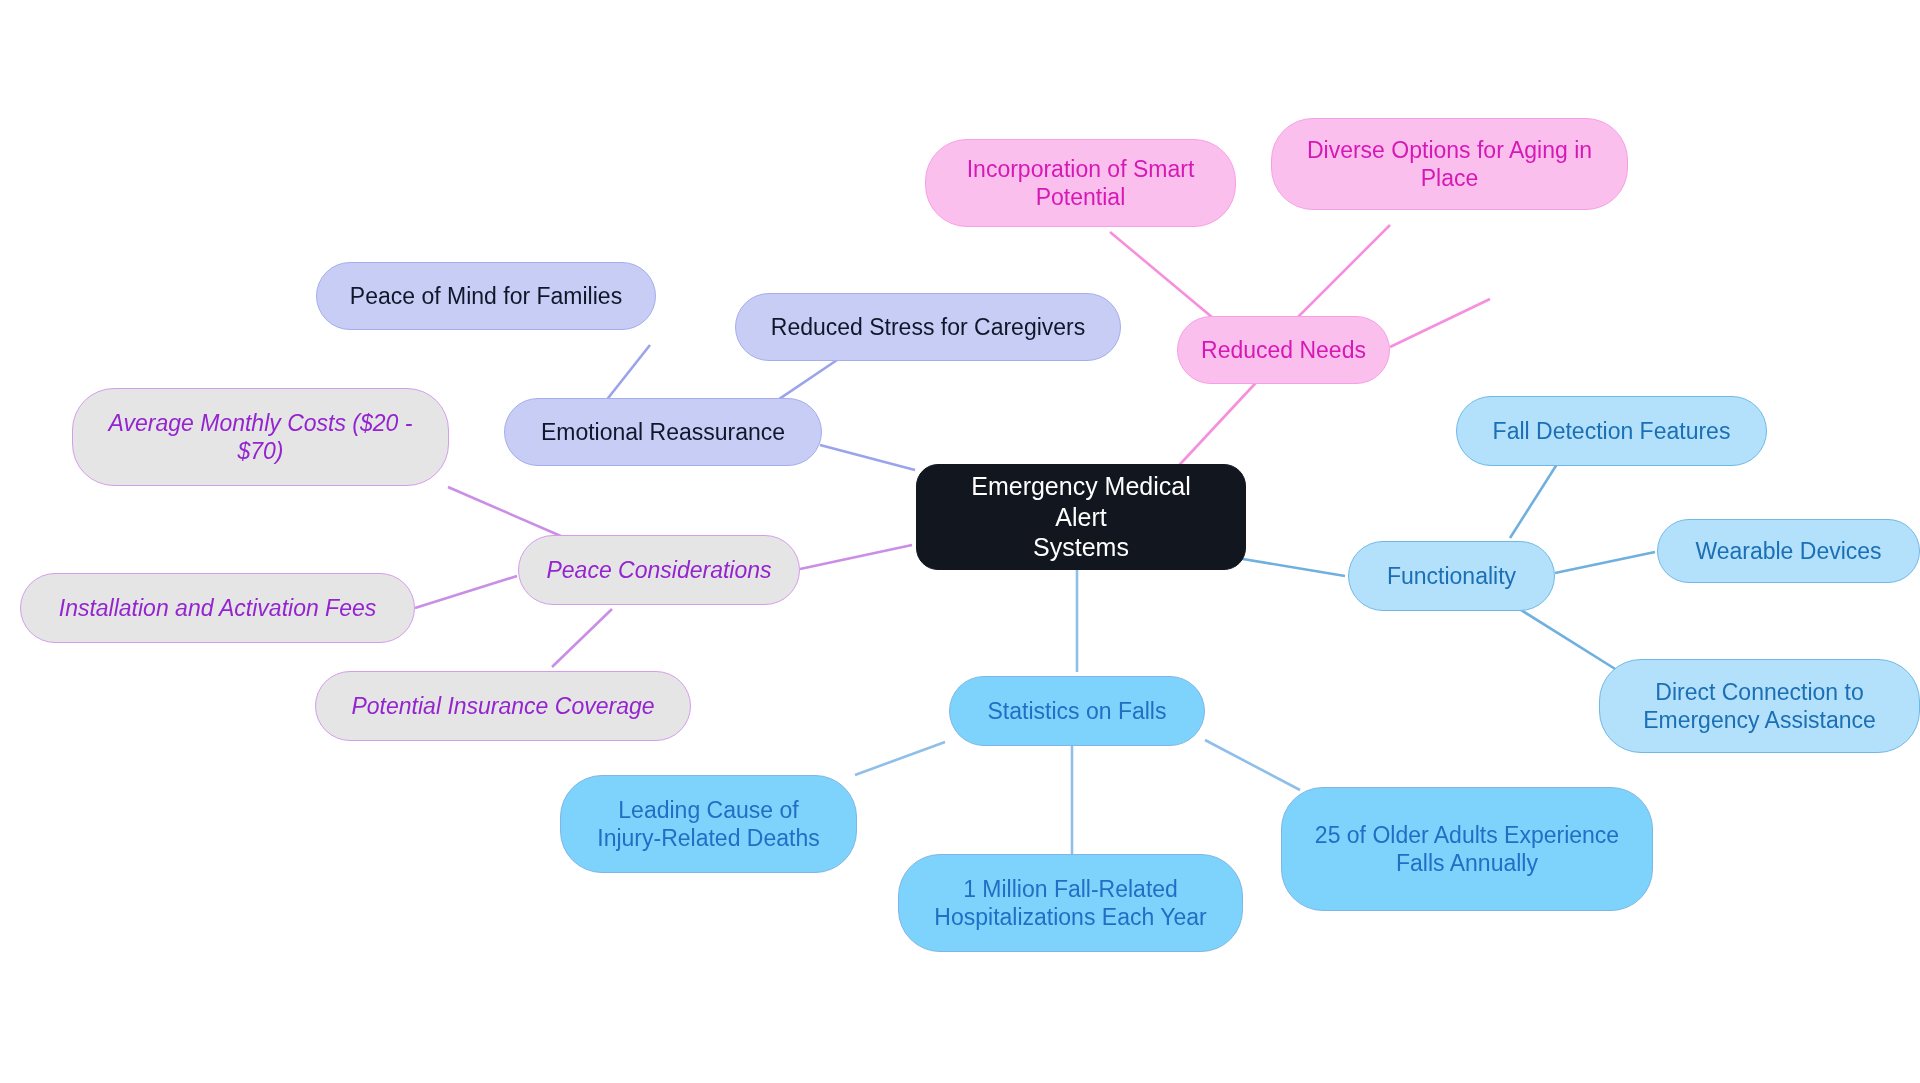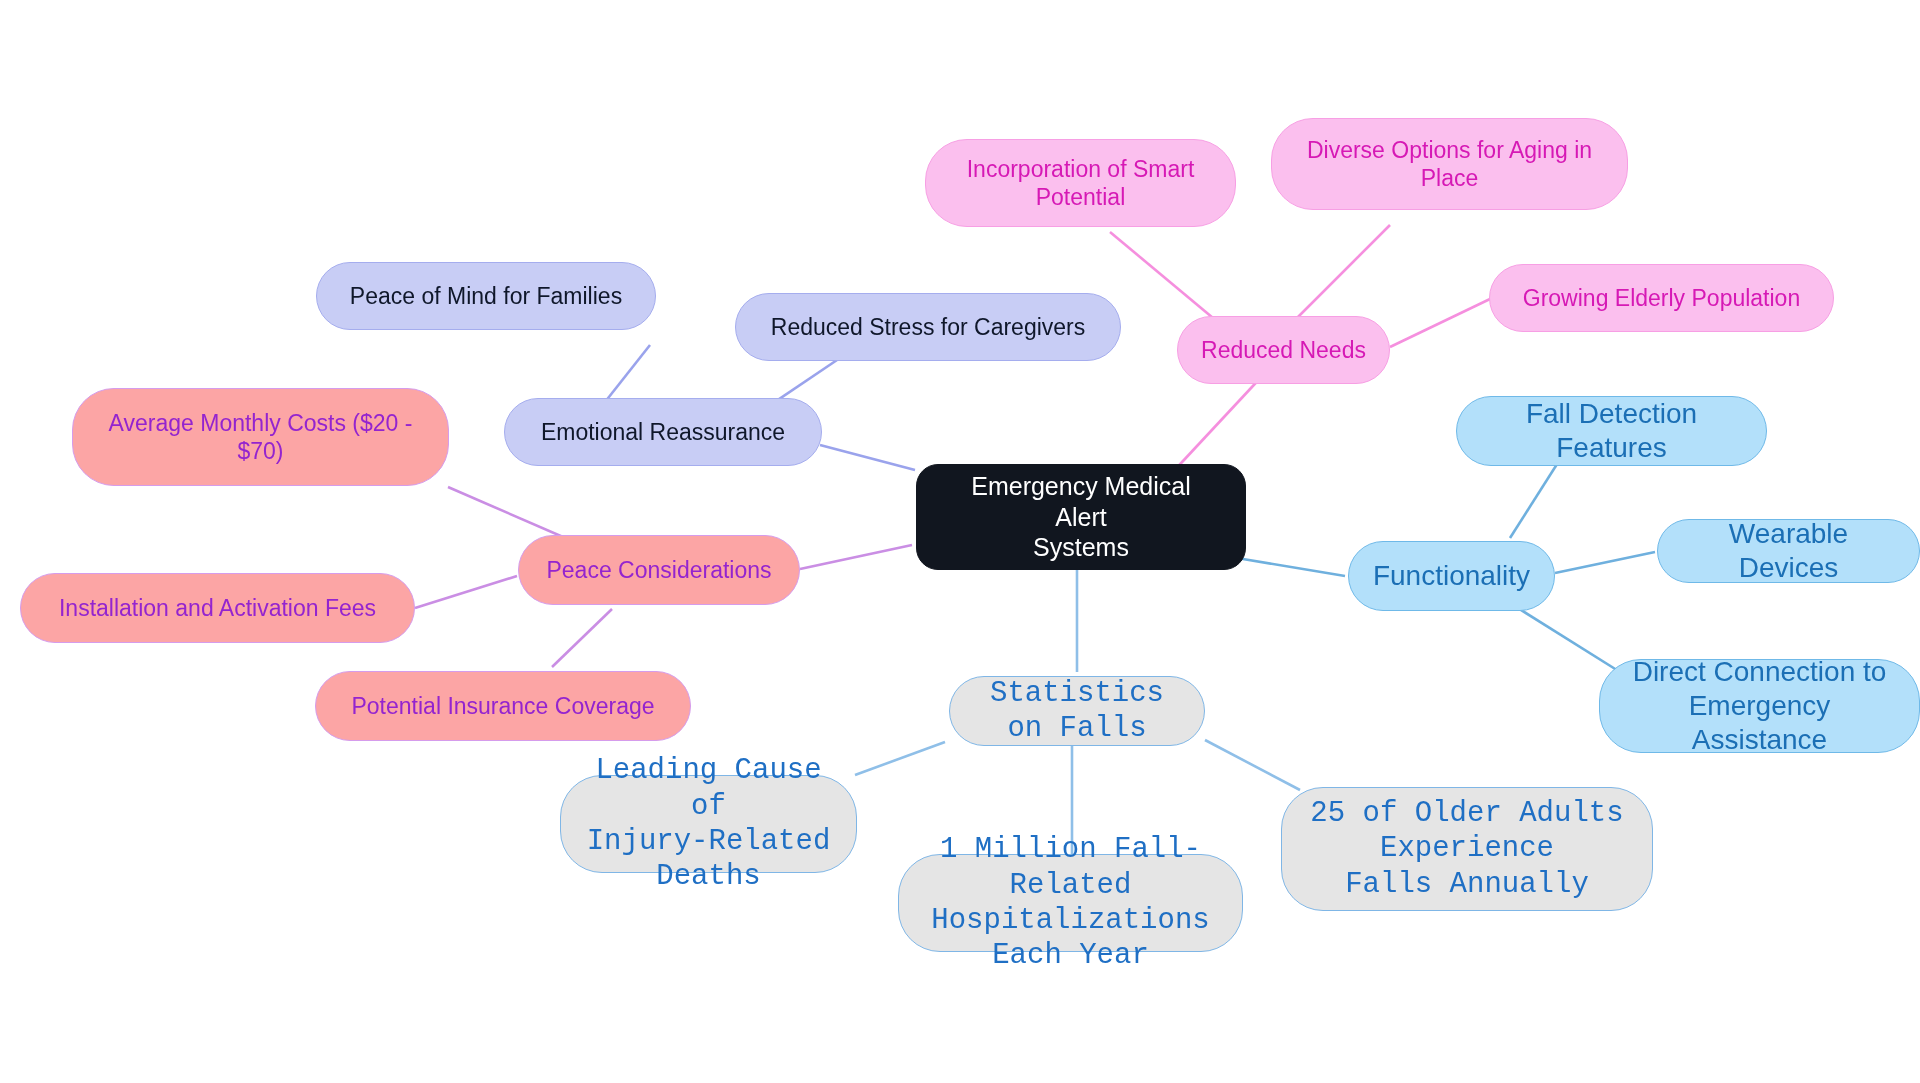--- a/index.html
+++ b/index.html
@@ -53,40 +53,40 @@
     border-radius: 42px;
   }
   .node-lavender {
     background: #c8cdf5;
     border-color: #a5adee;
     color: #0f172a;
     font-size: 23px;
     border-radius: 42px;
   }
   .node-violet {
-    background: #fca5a5;
+    background: #e5e5e5;
     border-color: #d59cec;
     color: #9424cf;
     font-size: 23px;
     border-radius: 42px;
+    font-style: italic;
   }
   .node-blue {
     background: #b3e0fa;
     border-color: #6fb9e8;
     color: #1b6fb5;
-    font-size: 28px;
+    font-size: 23px;
     border-radius: 42px;
   }
   .node-paleblue {
-    background: #e5e5e5;
+    background: #7dd3fc;
     border-color: #7fb6e6;
     color: #1f6fc4;
-    font-size: 29px;
+    font-size: 23px;
     border-radius: 42px;
-    font-family: Liberation Mono, monospace;
   }
 </style>
 </head>
 <body>
 
 <div id="canvas">
 
   <svg id="edges" viewBox="0 0 1920 1083" preserveAspectRatio="none">
 
     <path d="M 1170 475 L 1265 373" stroke="#f58fde" stroke-width="2.6" fill="none"></path>
@@ -119,21 +119,20 @@
 Systems</div>
 
   <div class="node node-pink" style="left:1177px; top:316px; width:213px; height:68px;">Reduced Needs</div>
 
   <div class="node node-pink" style="left:925px; top:139px; width:311px; height:88px;">Incorporation of Smart
 Potential</div>
 
   <div class="node node-pink" style="left:1271px; top:118px; width:357px; height:92px;">Diverse Options for Aging in
 Place</div>
 
-  <div class="node node-pink" style="left:1489px; top:264px; width:345px; height:68px;">Growing Elderly Population</div>
 
   <div class="node node-lavender" style="left:504px; top:398px; width:318px; height:68px;">Emotional Reassurance</div>
 
   <div class="node node-lavender" style="left:316px; top:262px; width:340px; height:68px;">Peace of Mind for Families</div>
 
   <div class="node node-lavender" style="left:735px; top:293px; width:386px; height:68px;">Reduced Stress for Caregivers</div>
 
   <div class="node node-violet" style="left:518px; top:535px; width:282px; height:70px;">Peace Considerations</div>
 
   <div class="node node-violet" style="left:72px; top:388px; width:377px; height:98px;">Average Monthly Costs ($20 -

